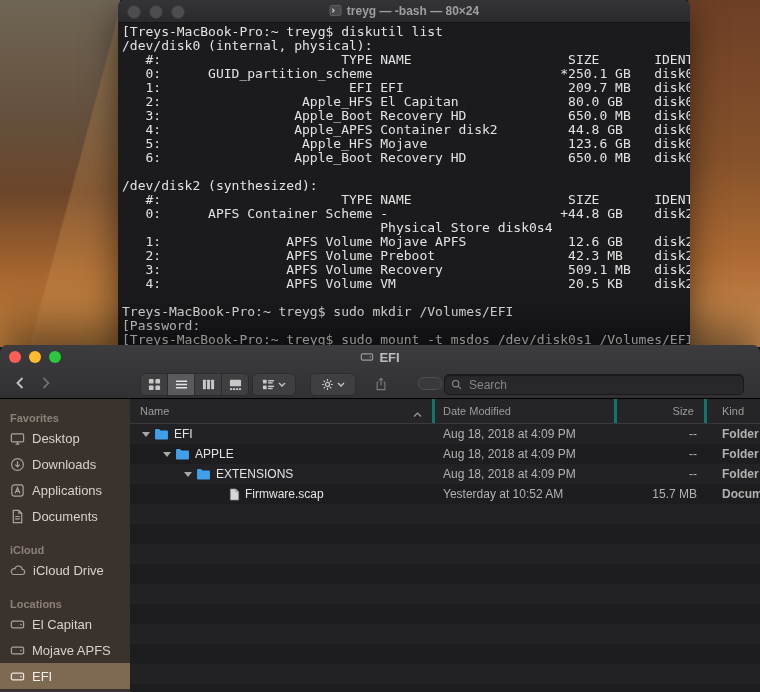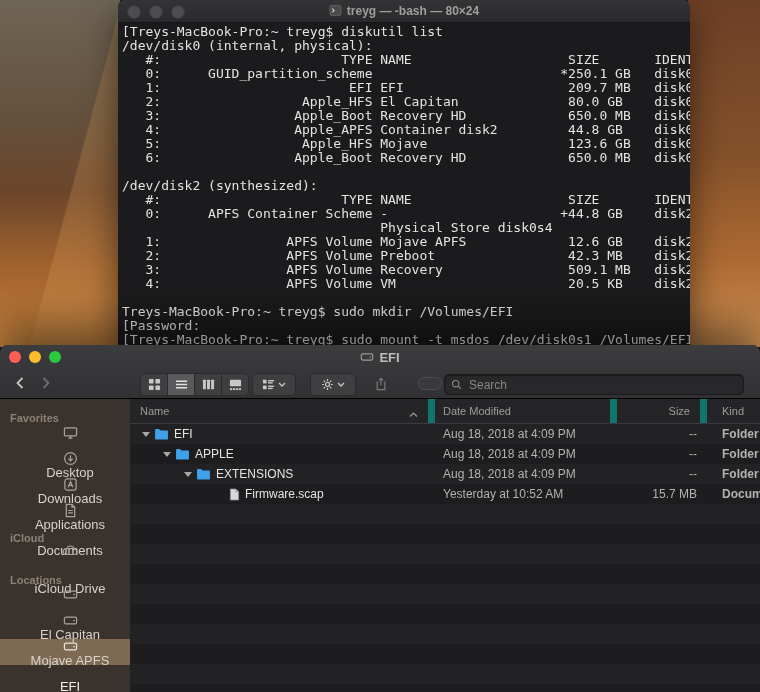--- a/index.html
+++ b/index.html
@@ -63,30 +63,30 @@
     box-shadow:inset 0 1px 1px rgba(0,0,0,.4);}
   .search svg{flex:0 0 auto;color:#8a8a8a;}
   .search input{flex:1;background:transparent;border:none;outline:none;color:#d8d8d8;
     font-size:12px;font-family:"Liberation Sans",sans-serif;}
   .search input::placeholder{color:#868686;}
 
   .f-content{display:flex;height:294px;}
   
   .sidebar{width:130px;flex:0 0 130px;background:#3a332d;overflow:hidden;}
   .sb-section{color:#8b8178;font-size:11px;font-weight:700;padding:0 0 0 10px;height:14px;line-height:14px;margin-top:12px;}
-  .sb-section.later{margin-top:2px;}
-  .sb-item{height:26px;display:flex;align-items:center;gap:25px;padding-left:10px;font-size:13px;color:#d8d2cb;flex-direction:column;}
+  .sb-section.later{margin-top:14px;}
+  .sb-item{height:26px;display:flex;align-items:center;gap:7px;padding-left:10px;font-size:13px;color:#d8d2cb;}
   .sb-item .sb-ico{display:flex;align-items:center;color:#aaa29a;}
   .sb-item.selected{background:#7e6952;color:#f2ede6;}
   .sb-item.selected .sb-ico{color:#ece6dd;}
   
   .listarea{flex:1;display:flex;flex-direction:column;background:#1e1e1f;min-width:0;}
   .l-header{height:24px;display:flex;align-items:center;background:#252527;
     border-bottom:1px solid #3a3a3c;color:#9c9c9c;font-size:11px;}
-  .hc{height:100%;display:flex;align-items:center;box-sizing:border-box;border-right:7px solid #0f766e;position:relative;}
+  .hc{height:100%;display:flex;align-items:center;box-sizing:border-box;border-right:3px solid #0f766e;position:relative;}
   .hc:last-child{border-right:none;}
   .hc.name{width:305px;padding-left:10px;}
   .hc.date{width:182px;padding-left:8px;}
   .hc.size{width:90px;justify-content:flex-end;padding-right:10px;text-align:right;}
   .hc.kind{flex:1;padding-left:15px;}
   .sortglyph{position:absolute;right:10px;top:9px;}
   .rows{flex:1;position:relative;overflow:hidden;
     background:repeating-linear-gradient(180deg,#222224 0px,#222224 20px,#1d1d1f 20px,#1d1d1f 40px);}
   .row{height:20px;display:flex;align-items:center;font-size:12px;color:#b2b2b2;}
   .c-name{width:305px;display:flex;align-items:center;box-sizing:border-box;overflow:hidden;white-space:nowrap;}

